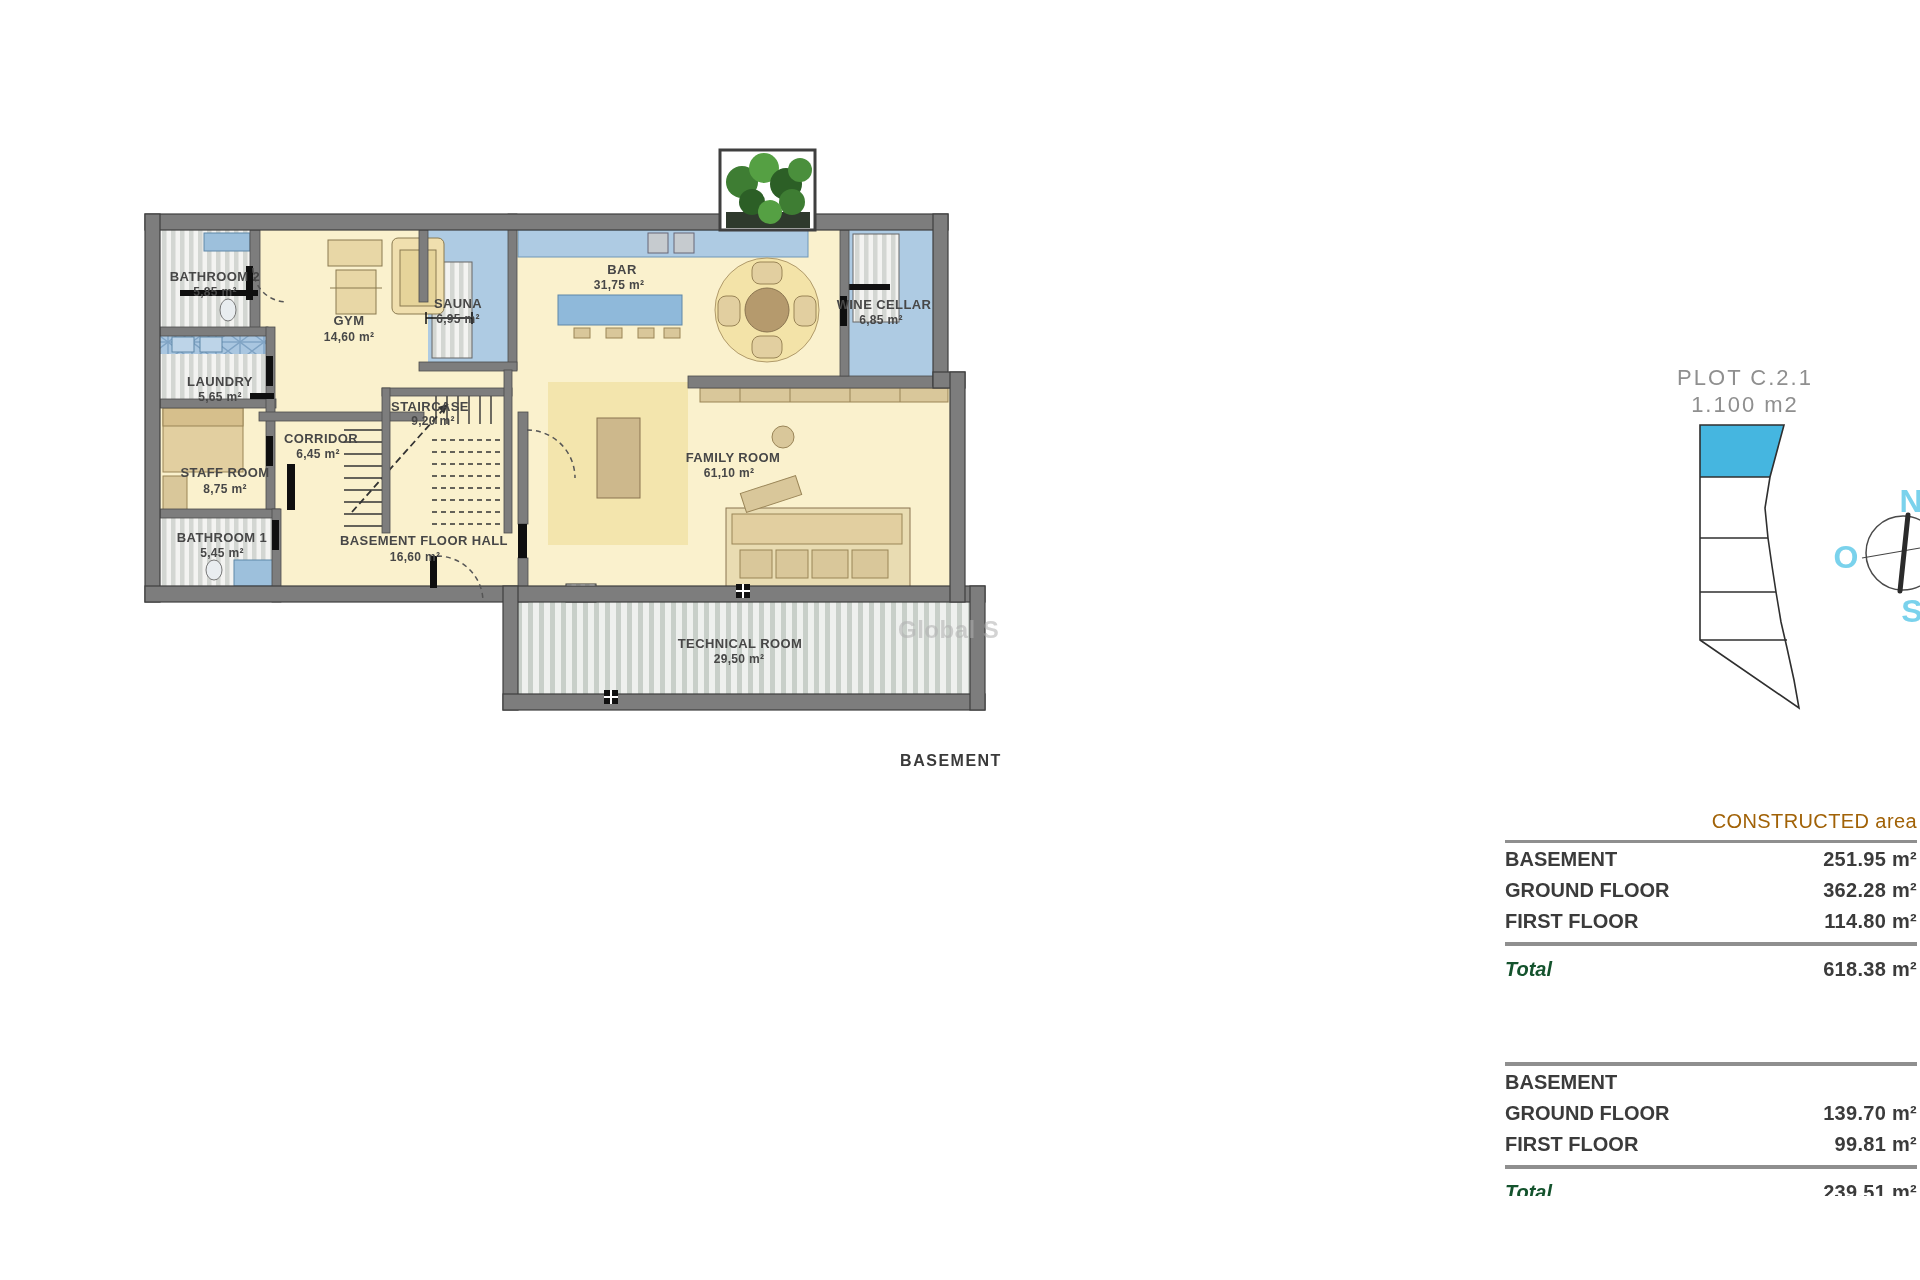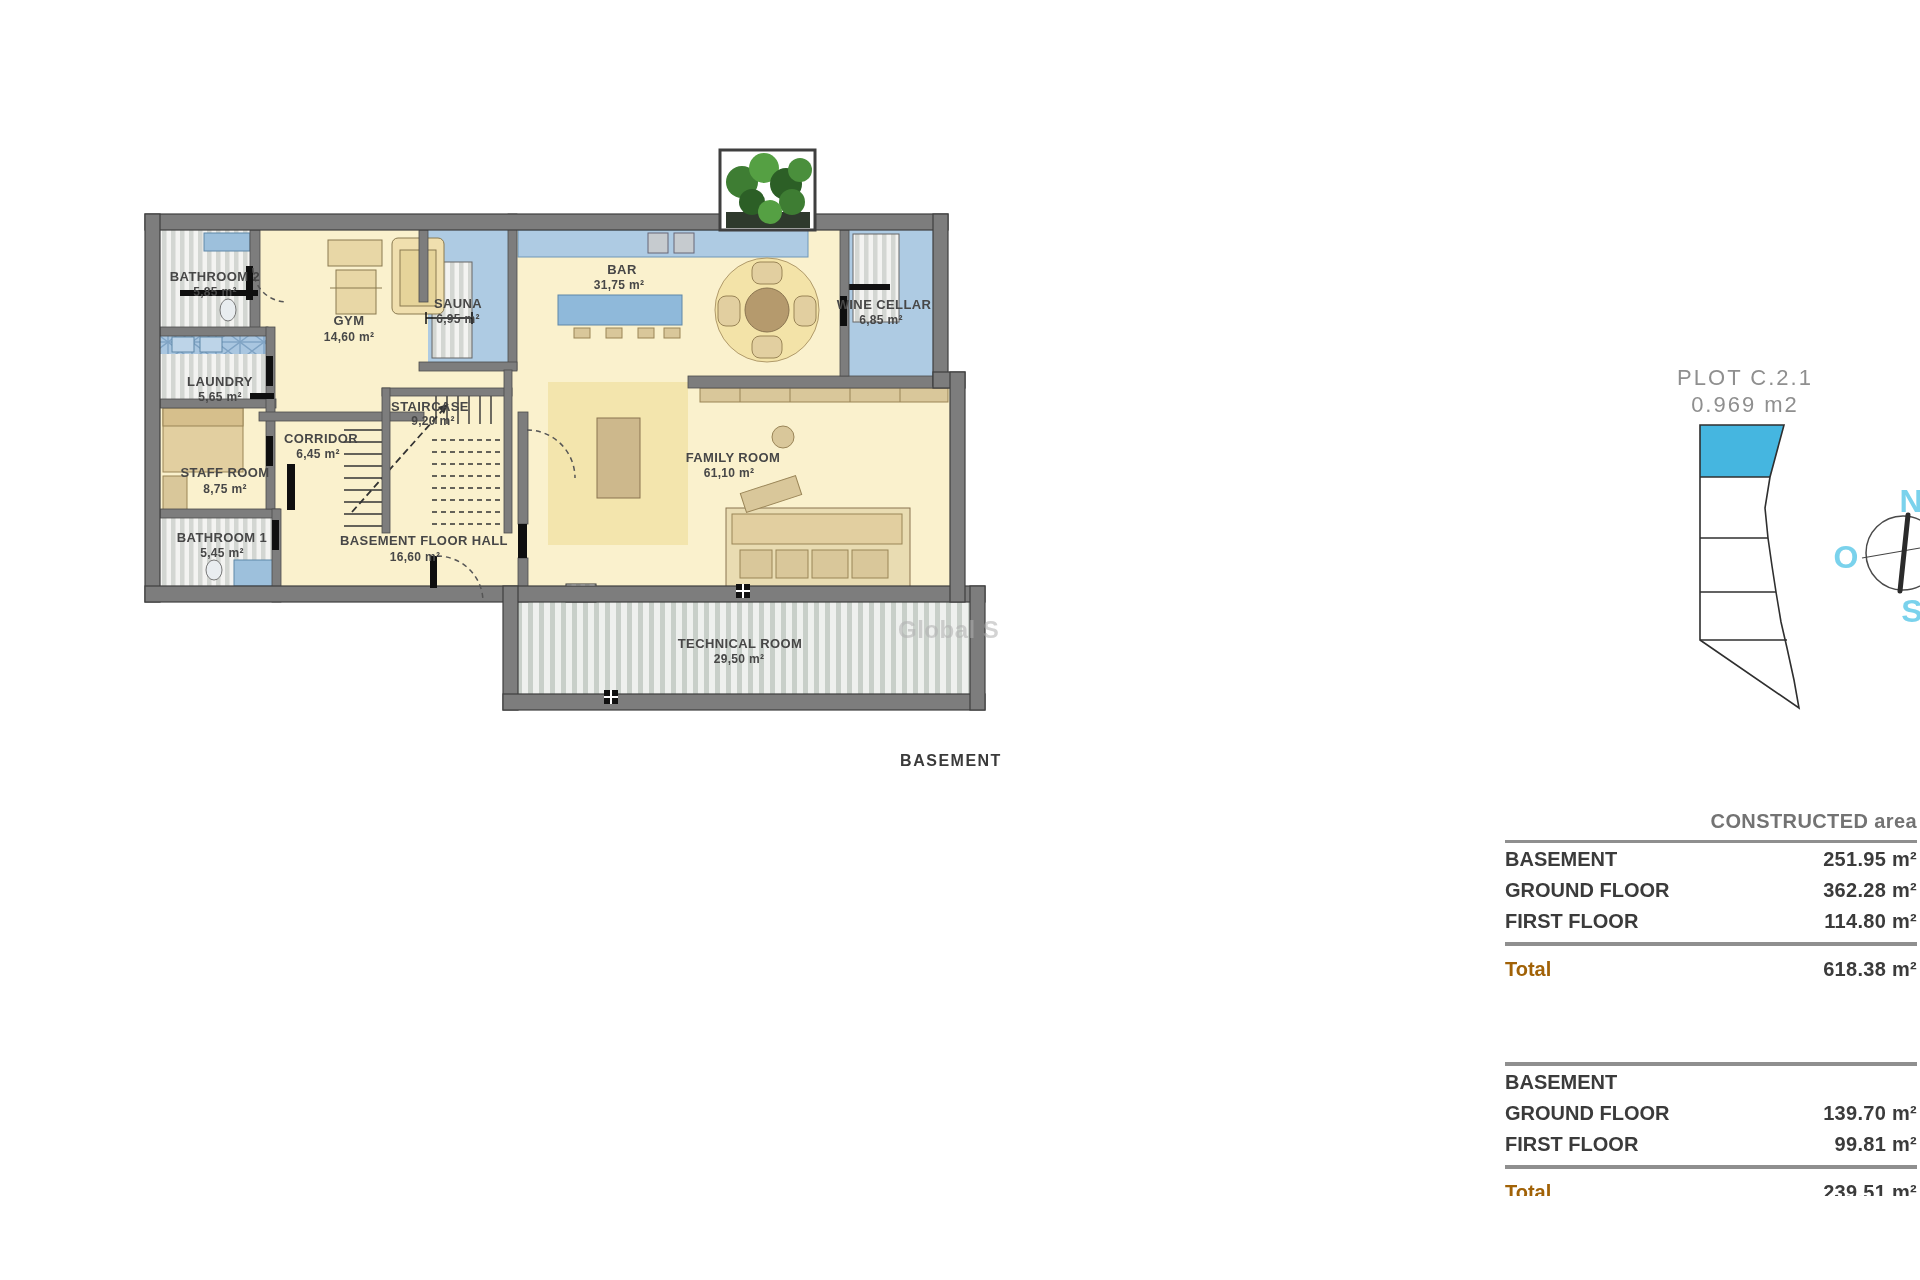--- a/index.html
+++ b/index.html
@@ -8,27 +8,27 @@
   svg text{font-family:"Liberation Sans",sans-serif;}
   .room-name{font:bold 13px "Liberation Sans",sans-serif;fill:#474747;letter-spacing:.4px;}
   .room-area{font:bold 12px "Liberation Sans",sans-serif;fill:#474747;letter-spacing:.3px;}
   .caption{position:absolute;left:886px;top:752px;width:130px;text-align:center;
            font-weight:bold;font-size:16px;color:#3a3a3a;letter-spacing:1.5px;}
   .watermark{position:absolute;left:898px;top:616px;width:160px;font-weight:bold;font-size:24px;
              color:rgba(175,175,175,0.55);letter-spacing:.5px;}
   .plot-title{position:absolute;left:1630px;top:364px;width:230px;text-align:center;
               color:#8f8f8f;font-weight:normal;font-size:22px;letter-spacing:2px;line-height:27px;}
   .atable{position:absolute;left:1505px;width:412px;}
-  .atable .th{font-size:20px;font-weight:bold;color:#737373;text-align:right;line-height:26px;letter-spacing:.4px;}
+  .atable .th{font-size:20px;font-weight:normal;color:#a16207;text-align:right;line-height:26px;letter-spacing:.4px;}
   .atable .rule{background:#8f8f8f;height:3px;margin-top:6px;}
   .atable .rule.r4{height:4px;}
   .atable .trow{display:flex;justify-content:space-between;line-height:30px;font-size:20px;font-weight:bold;color:#3b3b3b;margin-top:1px;}
   .atable .trow:first-of-type{margin-top:5px;}
   .atable .trow.total{margin-top:8px;}
-  .atable .total-label{color:#a16207;}
+  .atable .total-label{color:#14532d;font-style:italic;}
   .atable .tv{letter-spacing:.3px;}
 </style>
 </head>
 <body>
 
 <div id="page">
 
   <svg width="1050" height="800" viewBox="0 0 1050 800" style="position:absolute;left:0;top:0;">
     <defs>
       <pattern id="vstripe" width="9" height="10" patternUnits="userSpaceOnUse">
@@ -259,21 +259,21 @@
       <text class="room-name" x="740" y="648">TECHNICAL ROOM</text>
       <text class="room-area" x="739" y="663">29,50 m²</text>
     </g>
   </svg>
 
   <div class="watermark">Global S</div>
   <div class="caption">BASEMENT</div>
 
   <div class="plot-title">
     <div>PLOT C.2.1</div>
-    <div>0.969 m2</div>
+    <div>1.100 m2</div>
   </div>
 
   <svg width="270" height="310" viewBox="1650 415 270 310" style="position:absolute;left:1650px;top:415px;">
     <g>
       <path d="M1700 425 H1784 L1770 477 L1765 508 L1768 538 L1772 566 L1776 592 L1781 622 L1787 648 L1794 680 L1799 708 L1700 640 Z" fill="#ffffff" stroke="none"></path>
       <path d="M1700 425 H1784 L1770 477 H1700 Z" fill="#45b6e0"></path>
       <g stroke="#2f2f2f" stroke-width="1.4">
         <line x1="1700" y1="477" x2="1770" y2="477"></line>
         <line x1="1700" y1="538" x2="1768" y2="538"></line>
         <line x1="1700" y1="592" x2="1776" y2="592"></line>

